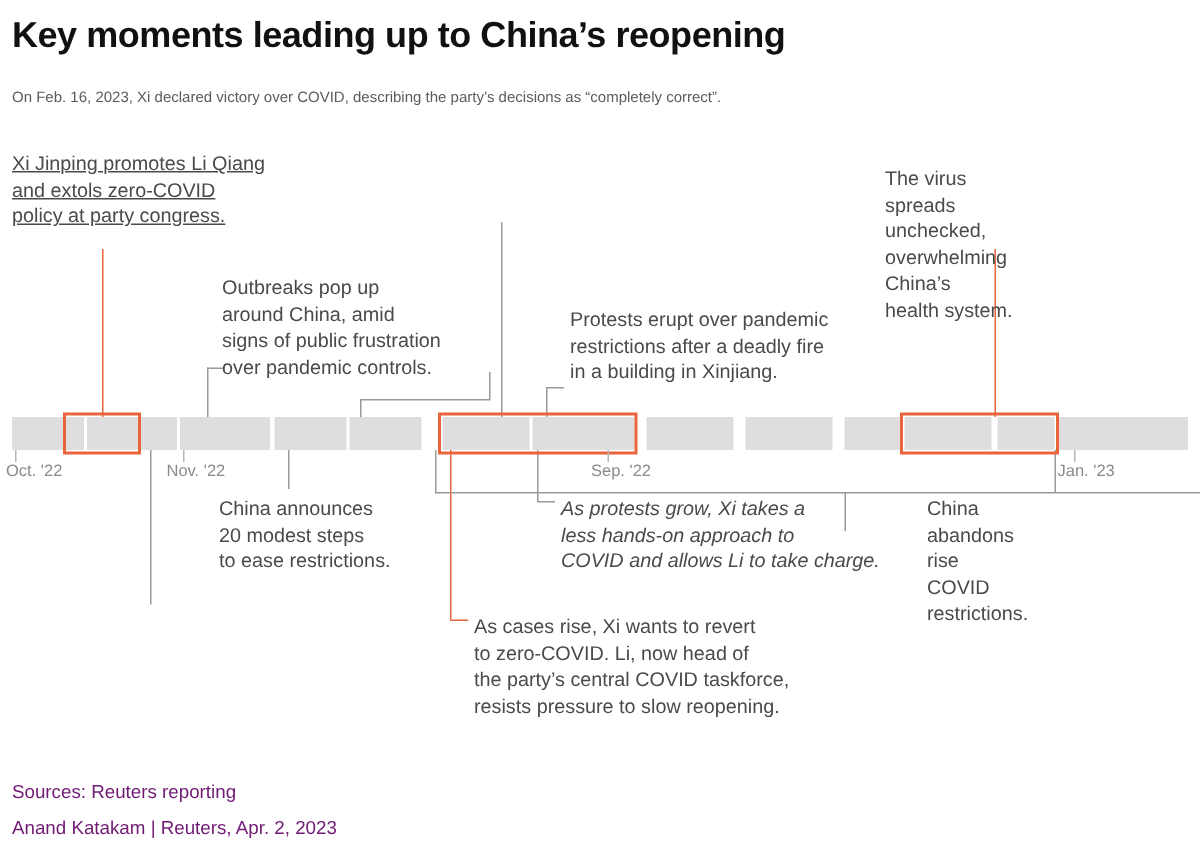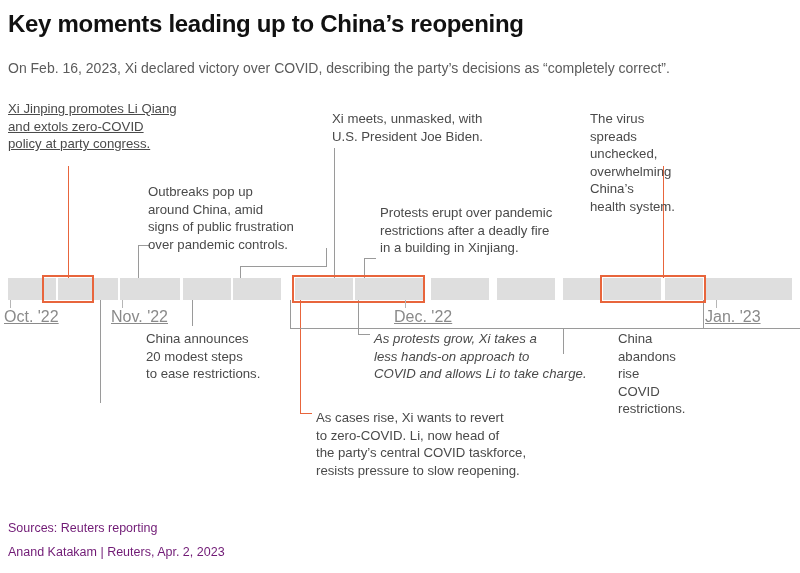--- a/index.html
+++ b/index.html
@@ -12,38 +12,38 @@
   #root { position: relative; width: 676px; height: 573px; }
 
   
   .title {
     position: absolute; left: 8px; top: 10px;
     font-size: 24px; font-weight: bold; letter-spacing: -0.3px;
     color: #111111; white-space: nowrap;
   }
   .subtitle {
     position: absolute; left: 8px; top: 60px;
-    font-size: 14px; color: #5b5b5b; white-space: nowrap;
+    font-size: 10px; color: #5b5b5b; white-space: nowrap;
   }
 
   
   #bar-area { position: absolute; left: 0; top: 278px; width: 800px; height: 22px; }
   .seg {
     position: absolute; top: 0; height: 22px;
     background: #dedede;
   }
   .hl-box {
     position: absolute; top: -3px; height: 28px;
     border: 2px solid #e8653c;
     background: transparent;
   }
 
   
   .axis-label {
-    position: absolute; font-size: 16px; color: #8a8a8a; white-space: nowrap; text-decoration: underline;
+    position: absolute; font-size: 11px; color: #8a8a8a; white-space: nowrap;
   }
   .axis-tick {
     position: absolute; width: 1px; background: #b6b6b6;
   }
 
   
   .callout {
     position: absolute; font-size: 13.2px; line-height: 17.5px;
     color: #4a4a4a; white-space: pre-line;
   }
@@ -120,32 +120,30 @@
     <div class="hl-box" style="left:600px; width:106px;"></div>
   </div>
 
   <div class="axis-tick" style="left:10px;  top:300px; height:8px;"></div>
   <div class="axis-tick" style="left:122px; top:300px; height:8px;"></div>
   <div class="axis-tick" style="left:405px; top:300px; height:8px;"></div>
   <div class="axis-tick" style="left:716px; top:300px; height:8px;"></div>
 
   <div class="axis-label" style="left:4px;   top:308px;">Oct. '22</div>
   <div class="axis-label" style="left:111px; top:308px;">Nov. '22</div>
-  <div class="axis-label" style="left:394px; top:308px;">Dec. '22</div>
+  <div class="axis-label" style="left:394px; top:308px;">Sep. '22</div>
   <div class="axis-label" style="left:705px; top:308px;">Jan. '23</div>
 
   <div class="callout" style="left:8px;   top:100px;text-decoration:underline;">Xi Jinping promotes Li Qiang
 and extols zero-COVID
 policy at party congress.</div>
   <div class="callout" style="left:148px; top:183px;">Outbreaks pop up
 around China, amid
 signs of public frustration
 over pandemic controls.</div>
-  <div class="callout" style="left:332px; top:110px;">Xi meets, unmasked, with
-U.S. President Joe Biden.</div>
   <div class="callout" style="left:380px; top:204px;">Protests erupt over pandemic
 restrictions after a deadly fire
 in a building in Xinjiang.</div>
   <div class="callout" style="left:590px; top:110px;">The virus spreads unchecked,
 overwhelming China’s
 health system.</div>
   <div class="callout" style="left:146px; top:330px;">China announces
 20 modest steps
 to ease restrictions.</div>
   <div class="callout" style="left:374px; top:330px;font-style:italic;">As protests grow, Xi takes a

